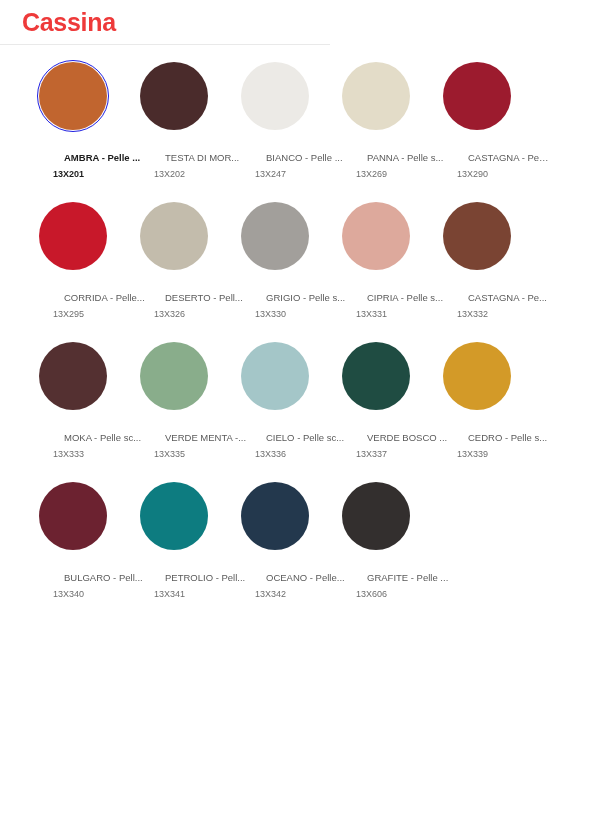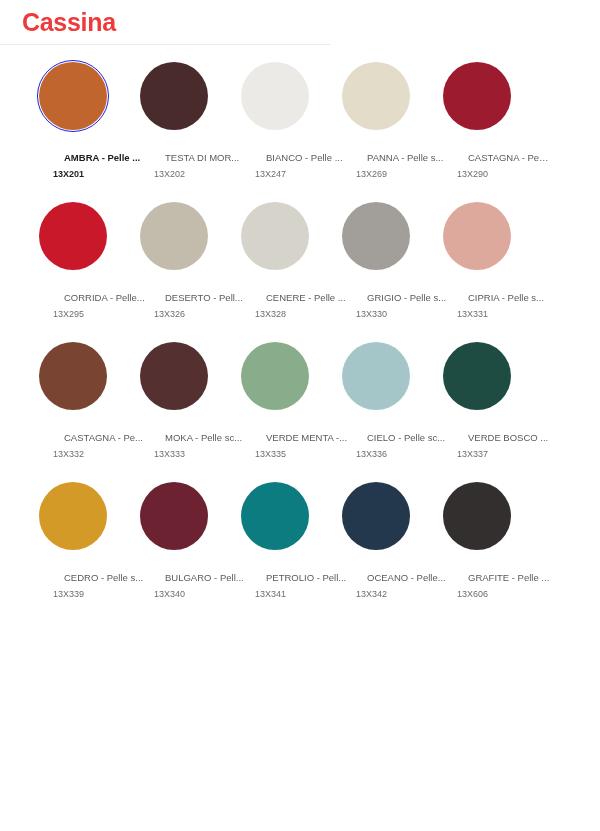--- a/index.html
+++ b/index.html
@@ -160,27 +160,20 @@
     </div>
     <div class="swatch-cell">
       <div class="swatch-disc-wrap">
         <div class="swatch-disc" style="background: rgb(195, 188, 172);"></div>
       </div>
       <div class="swatch-name">DESERTO - Pell...</div>
       <div class="swatch-code">13X326</div>
     </div>
     <div class="swatch-cell">
       <div class="swatch-disc-wrap">
-        <div class="swatch-disc" style="background: rgb(214, 211, 203);"></div>
-      </div>
-      <div class="swatch-name">CENERE - Pelle ...</div>
-      <div class="swatch-code">13X328</div>
-    </div>
-    <div class="swatch-cell">
-      <div class="swatch-disc-wrap">
         <div class="swatch-disc" style="background: rgb(162, 159, 155);"></div>
       </div>
       <div class="swatch-name">GRIGIO - Pelle s...</div>
       <div class="swatch-code">13X330</div>
     </div>
     <div class="swatch-cell">
       <div class="swatch-disc-wrap">
         <div class="swatch-disc" style="background: rgb(221, 169, 156);"></div>
       </div>
       <div class="swatch-name">CIPRIA - Pelle s...</div>

